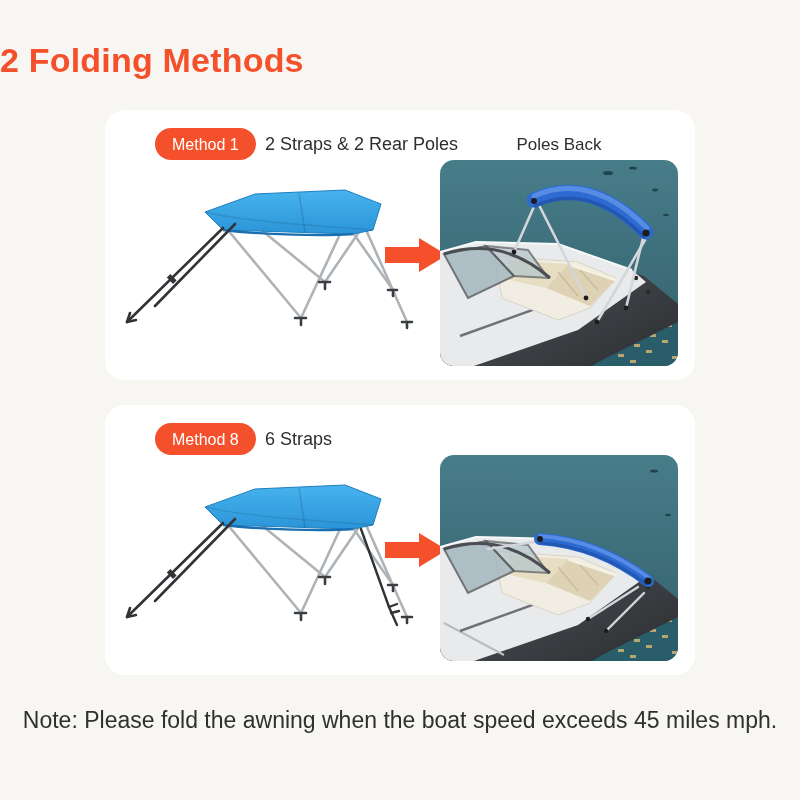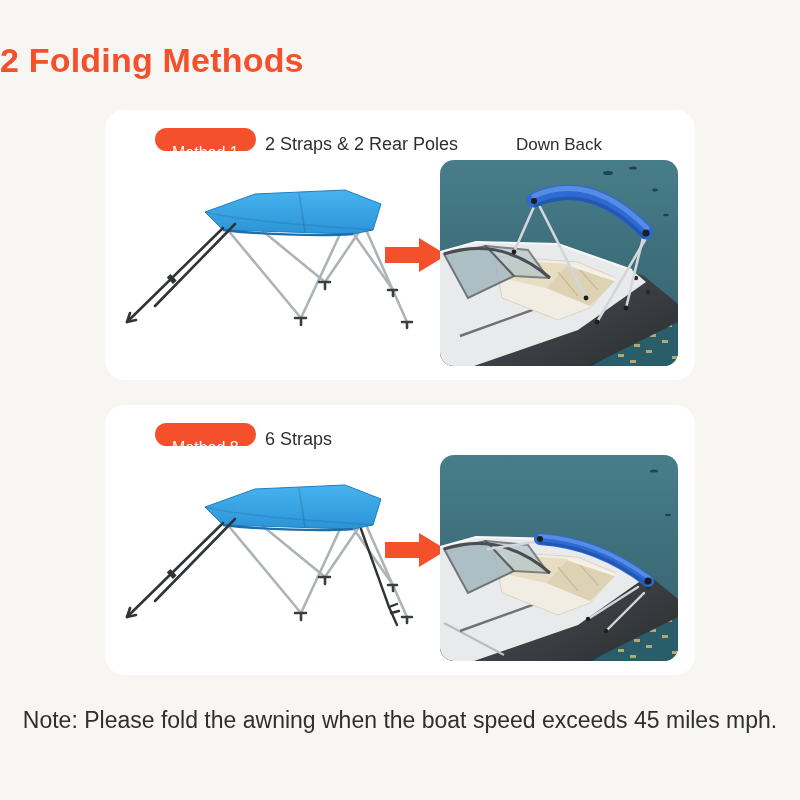--- a/index.html
+++ b/index.html
@@ -25,23 +25,23 @@
     height:270px;
     margin:0 auto;
     background:#FFFFFF;
     border-radius:20px;
   }
   .card.first { margin-top:70px; }
   .card + .card { margin-top:25px; }
   .method-badge {
     position:absolute;
     left:50px; top:18px;
-    height:23px;
+    height:32px;
     line-height:33px;
-    padding:8px 17px;
+    padding:0 17px;
     background:#F4502B;
     color:#FFFFFF;
     font-size:16px;
     border-radius:17px;
     white-space:nowrap;
   }
   .method-desc {
     position:absolute;
     left:160px; top:18px;
     height:33px;
@@ -89,21 +89,21 @@
   .m2 .extra-strap { display:inline; }
 </style>
 </head>
 <body>
 
 <h1 class="page-title">2 Folding Methods</h1>
 
 <div class="card first m1">
   <span class="method-badge">Method 1</span>
   <span class="method-desc">2 Straps &amp; 2 Rear Poles</span>
-  <span class="fold-label">Down Back</span>
+  <span class="fold-label">Poles Back</span>
 
   <svg class="illus" viewBox="0 0 330 200" role="img" aria-label="bimini-top-frame-with-2-straps-and-2-rear-poles">
     <defs>
       <linearGradient id="cnv1" x1="0" y1="0" x2="0" y2="1">
         <stop offset="0" stop-color="#47B3EE"></stop>
           <stop offset="1" stop-color="#2B94D8"></stop>
       </linearGradient>
     </defs>
     <g stroke="#AEB3B8" stroke-width="2.6" stroke-linecap="round" fill="none">
       <path d="M122,57 L196,146"></path>

